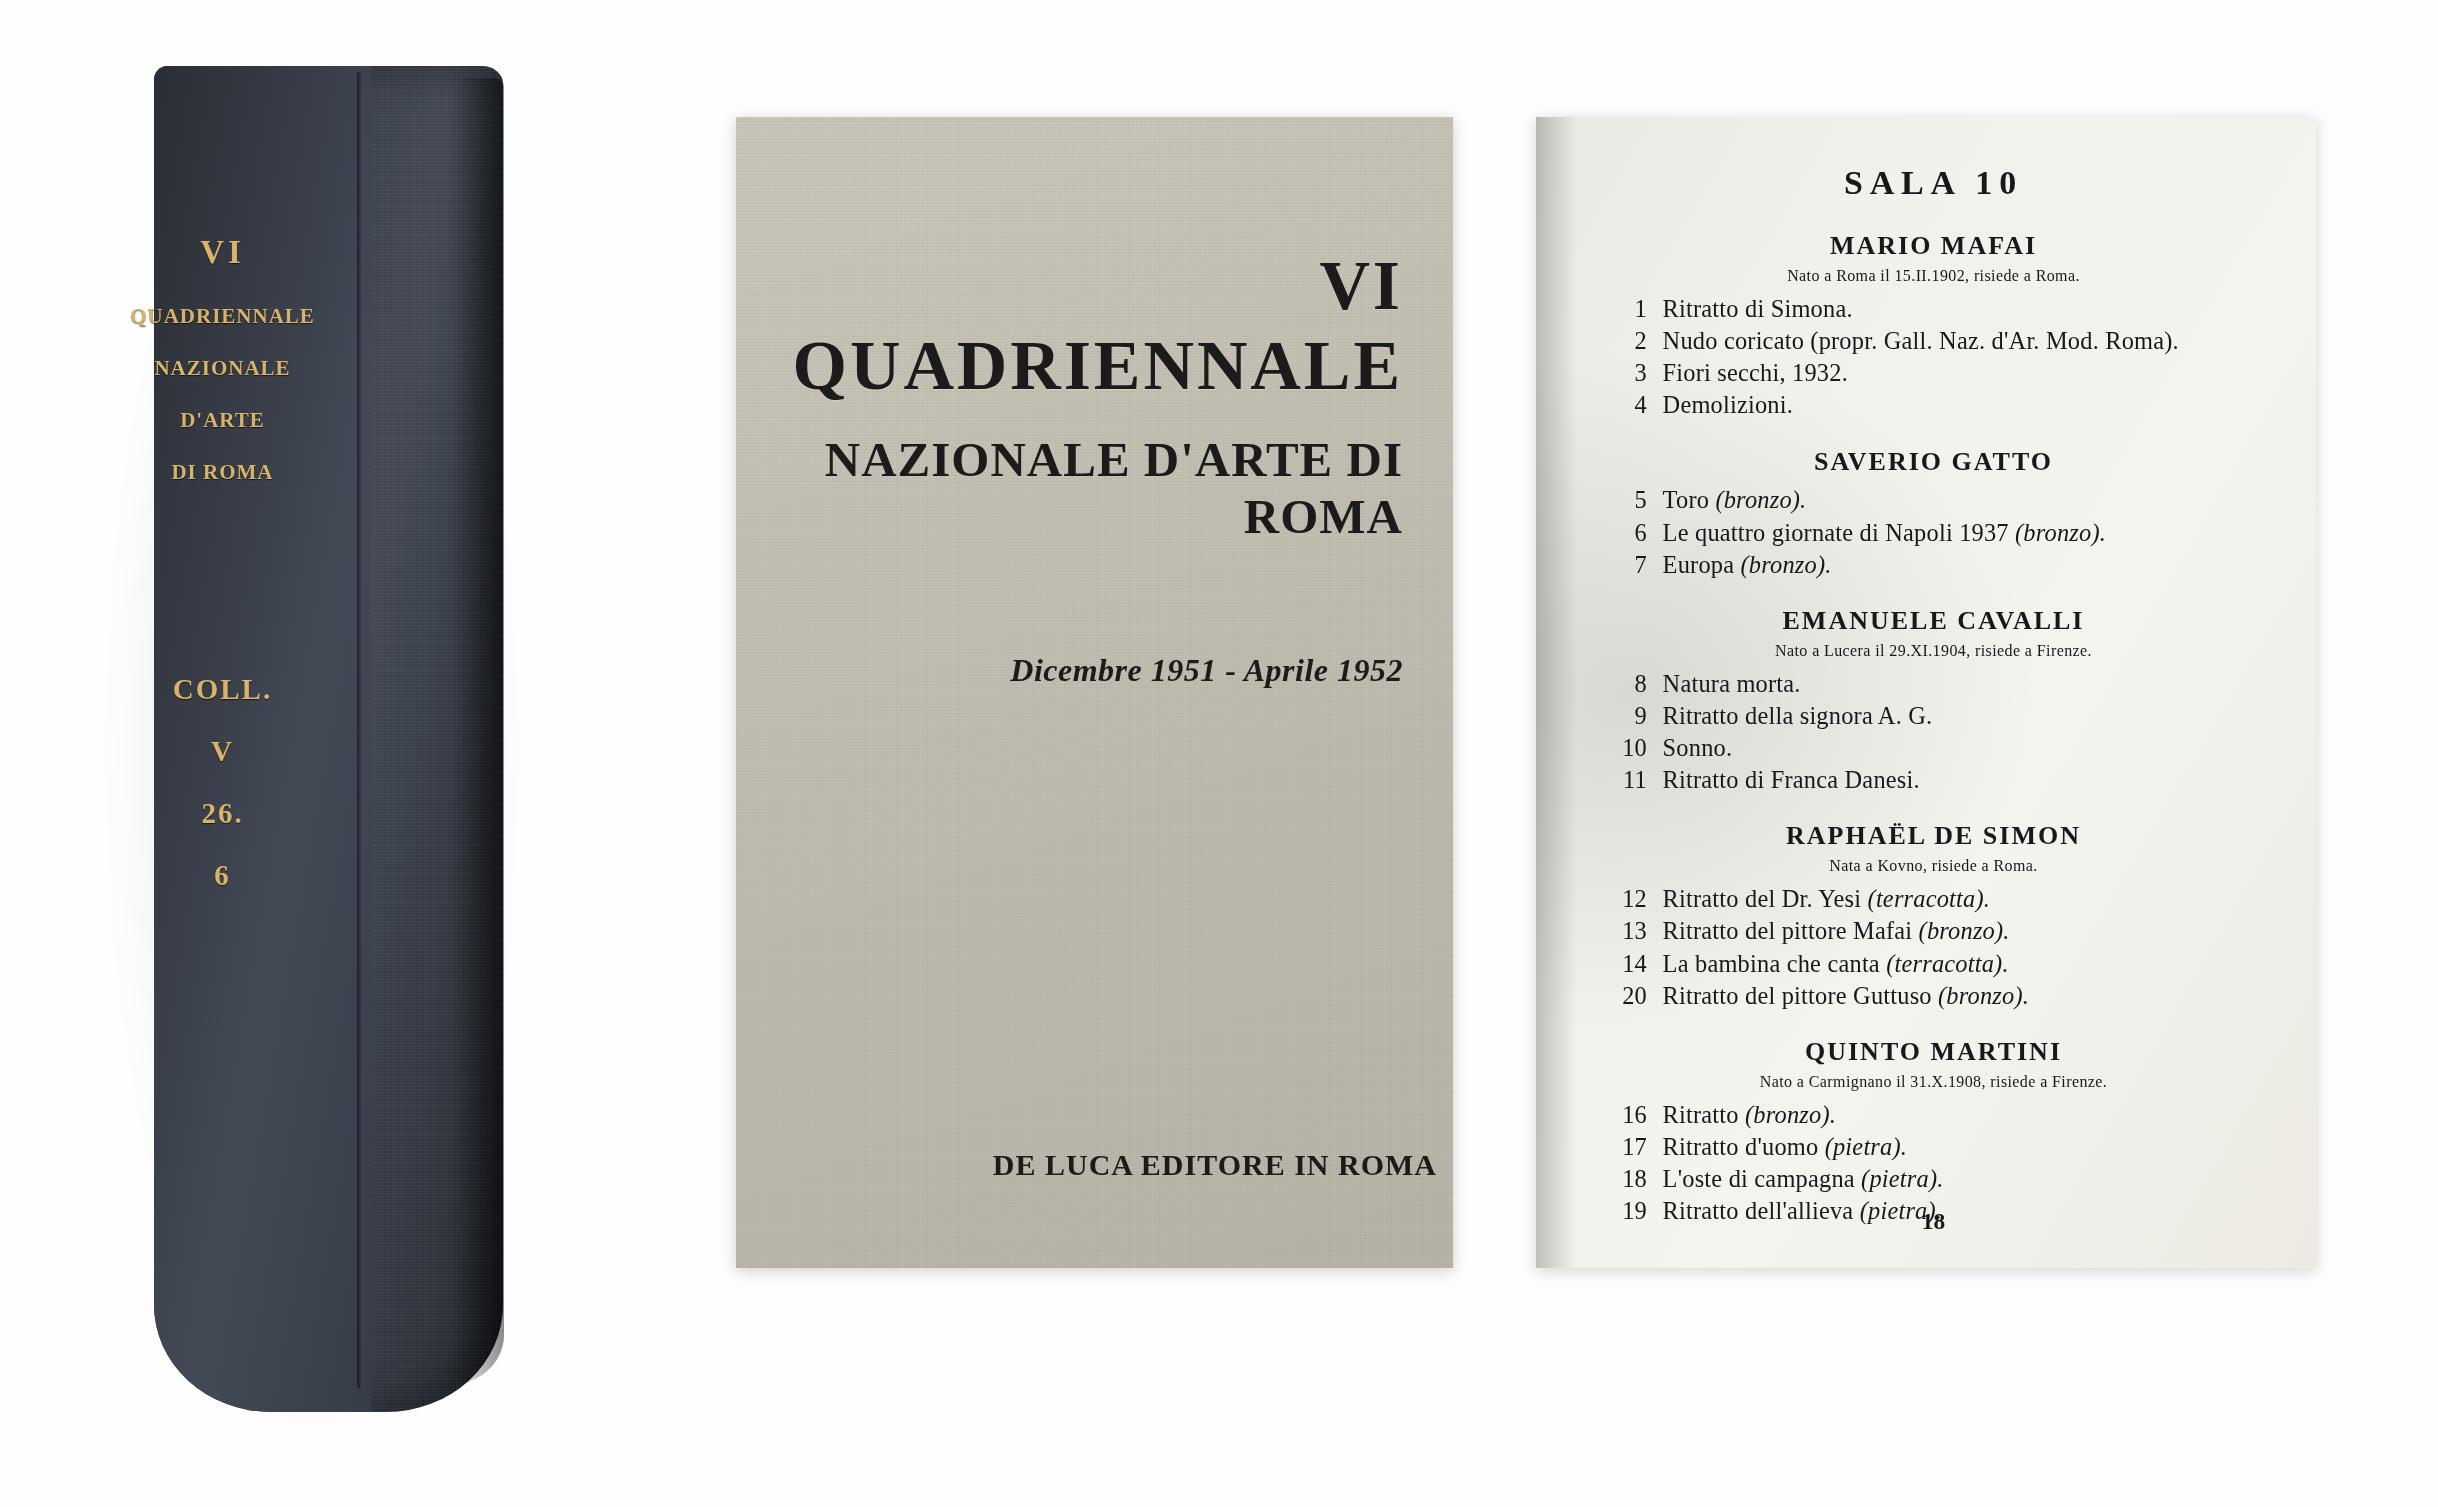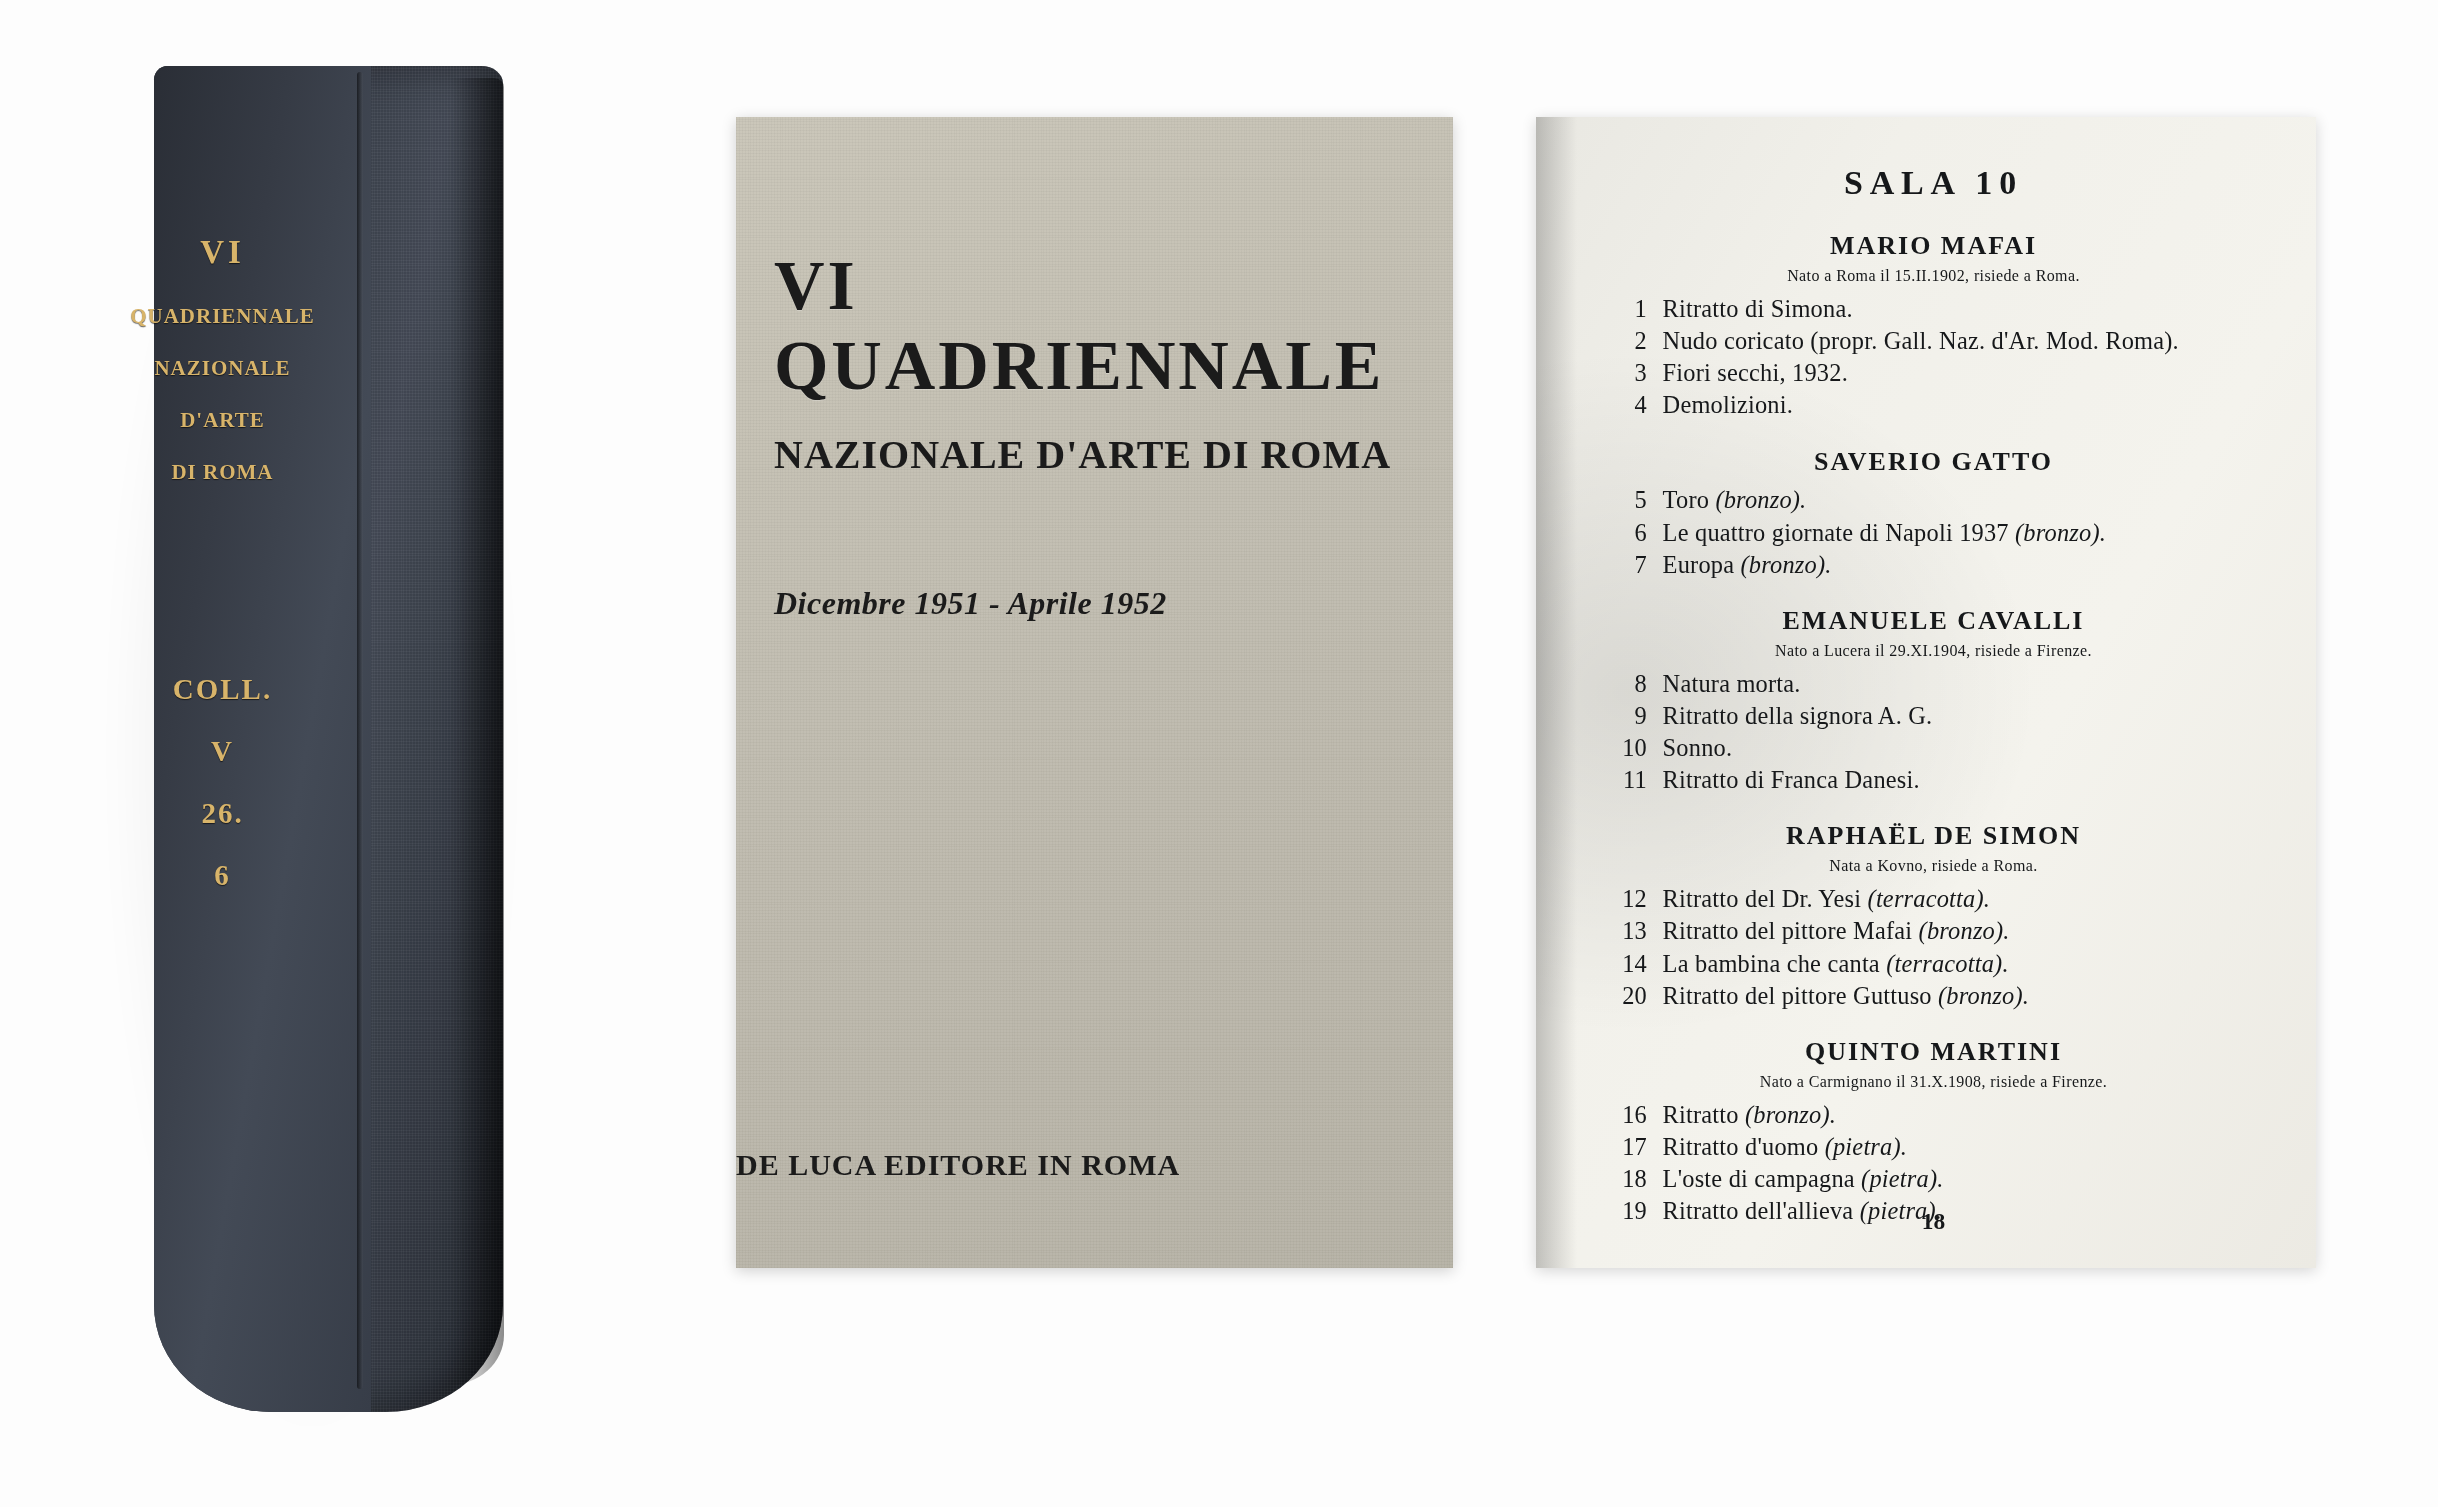--- a/index.html
+++ b/index.html
@@ -128,36 +128,36 @@
     height: 1151px;
     background:
       repeating-linear-gradient(0deg, rgba(0,0,0,0.022) 0px, rgba(0,0,0,0.022) 1px, rgba(255,255,255,0.02) 1px, rgba(255,255,255,0.02) 2.9px),
       repeating-linear-gradient(90deg, rgba(0,0,0,0.02) 0px, rgba(0,0,0,0.02) 1px, rgba(255,255,255,0.02) 1px, rgba(255,255,255,0.02) 2.9px),
       linear-gradient(160deg, #c9c5b8 0%, #c3bfb2 30%, #bdb9ac 60%, #b6b2a5 100%);
     box-shadow: 0 2.9px 13.7px rgba(0,0,0,0.18);
   }
   .cover-inner {
     position: absolute;
     inset: 0;
-    padding: 0 38px;
+    padding: 0 50px;
     box-sizing: border-box;
-    text-align: left;
+    text-align: right;
     color: #1b1b1b;
   }
   .cover-title1 {
     margin-top: 129px;
     font-size: 70px;
     font-weight: bold;
     letter-spacing: 2.9px;
     font-family: "Liberation Serif", serif;
     text-shadow: 0 1px 0 rgba(255,255,255,0.25);
   }
   .cover-title2 {
     margin-top: 25px;
-    font-size: 40px;
+    font-size: 49px;
     font-weight: bold;
     letter-spacing: 1px;
   }
   .cover-dates {
     margin-top: 107px;
     font-size: 32px;
     font-style: italic;
     font-weight: bold;
     letter-spacing: 0.5px;
   }

